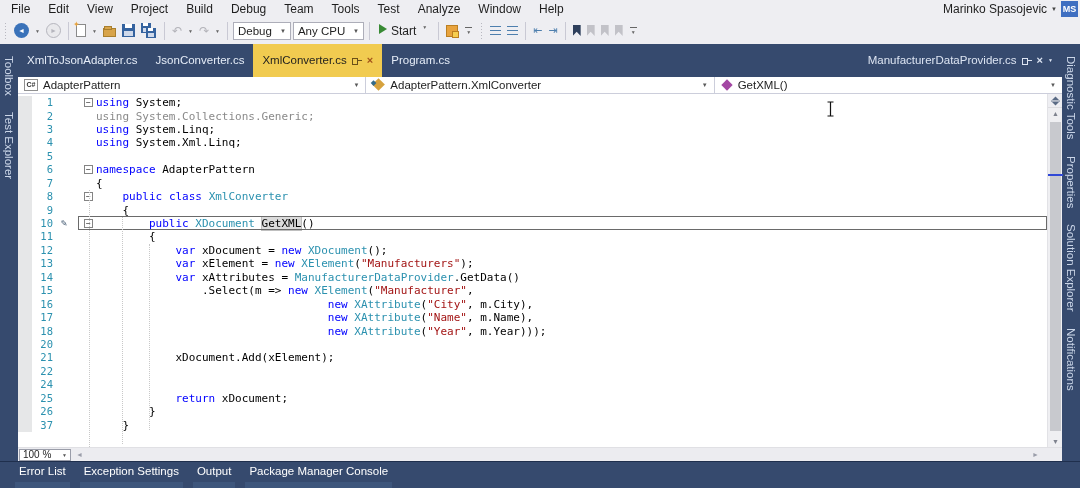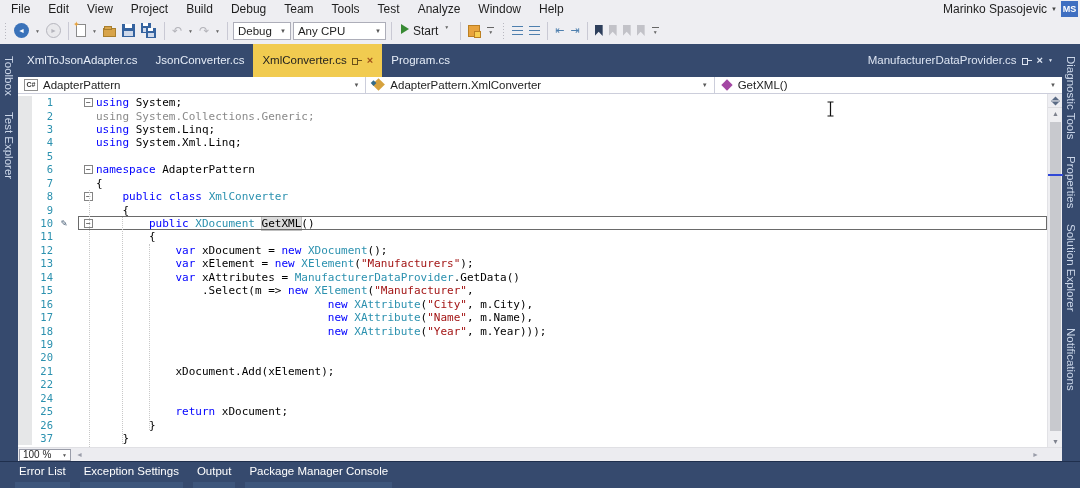--- a/index.html
+++ b/index.html
@@ -37,21 +37,21 @@
   .icon-floppy.small::before { left:2px; width:5px; height:3px; }
   .icon-floppy.small::after { left:2px; width:6px; height:4px; }
   .stack { position:relative; width:16px; height:16px; }
   .stack .icon-floppy.small:first-child { position:absolute; left:0; top:0; }
   .stack .icon-floppy.small:last-child { position:absolute; left:5px; top:5px; }
   .arrow-gray { font-size:12px; color:#B3B3B9; line-height:12px; }
   .combo { height:18px; background:#fff; border:1px solid #ADAEB9; display:flex; align-items:center;
     padding:0 4px; font-size:11.5px; }
   .combo .caret { margin-left:auto; font-size:6px; color:#555; padding-left:6px; }
   .combo.cfg { width:58px; }
-  .combo.plat { width:93px;text-align:right; }
+  .combo.plat { width:71px;text-align:right; }
   .start-btn { display:flex; align-items:flex-start; gap:4px; padding:2px 4px; }
   .play { width:0; height:0; border-left:8px solid #388A34; border-top:5px solid transparent; border-bottom:5px solid transparent; }
   .icon-orange { width:12px; height:12px; background:#E8A33D; border:1px solid #BB7F22; position:relative; }
   .icon-orange::after { content:""; position:absolute; right:-2px; bottom:-2px; width:5px; height:5px; background:#F7CE50; border:1px solid #BB7F22; }
   .tb-overflow { display:flex; flex-direction:column; align-items:center; padding:0 3px; }
   .tb-overflow .bar { width:7px; height:1px; background:#666; margin-bottom:1px; }
   .tb-overflow .v { font-size:5px; color:#666; }
   .icon-lines { width:11px; height:9px; background:repeating-linear-gradient(#4E7FAE 0 1px, transparent 1px 4px); }
   .icon-indent { font-size:11px; color:#4E7FAE; line-height:11px; }
   .icon-bookmark { width:8px; height:11px; background:#2E3F5C; clip-path:polygon(0 0,100% 0,100% 100%,50% 62%,0 100%); }
@@ -427,27 +427,20 @@
               </div>
               <div class="row">
                 <span class="m-ind"></span>
                 <span class="m-num">18</span>
                 <span class="m-glyph"></span>
                 <span class="m-fold"></span>
                 <span class="codetext"><span class="pl">                                   </span><span class="kw">new</span><span class="pl"> </span><span class="ty">XAttribute</span><span class="pl">(</span><span class="st">"Year"</span><span class="pl">, m.Year)));</span></span>
               </div>
               <div class="row">
                 <span class="m-ind"></span>
-                <span class="m-num">19</span>
-                <span class="m-glyph"></span>
-                <span class="m-fold"></span>
-                <span class="codetext"></span>
-              </div>
-              <div class="row">
-                <span class="m-ind"></span>
                 <span class="m-num">20</span>
                 <span class="m-glyph"></span>
                 <span class="m-fold"></span>
               </div>
               <div class="row">
                 <span class="m-ind"></span>
                 <span class="m-num">21</span>
                 <span class="m-glyph"></span>
                 <span class="m-fold"></span>
                 <span class="codetext"><span class="pl">            xDocument.Add(xElement);</span></span>

